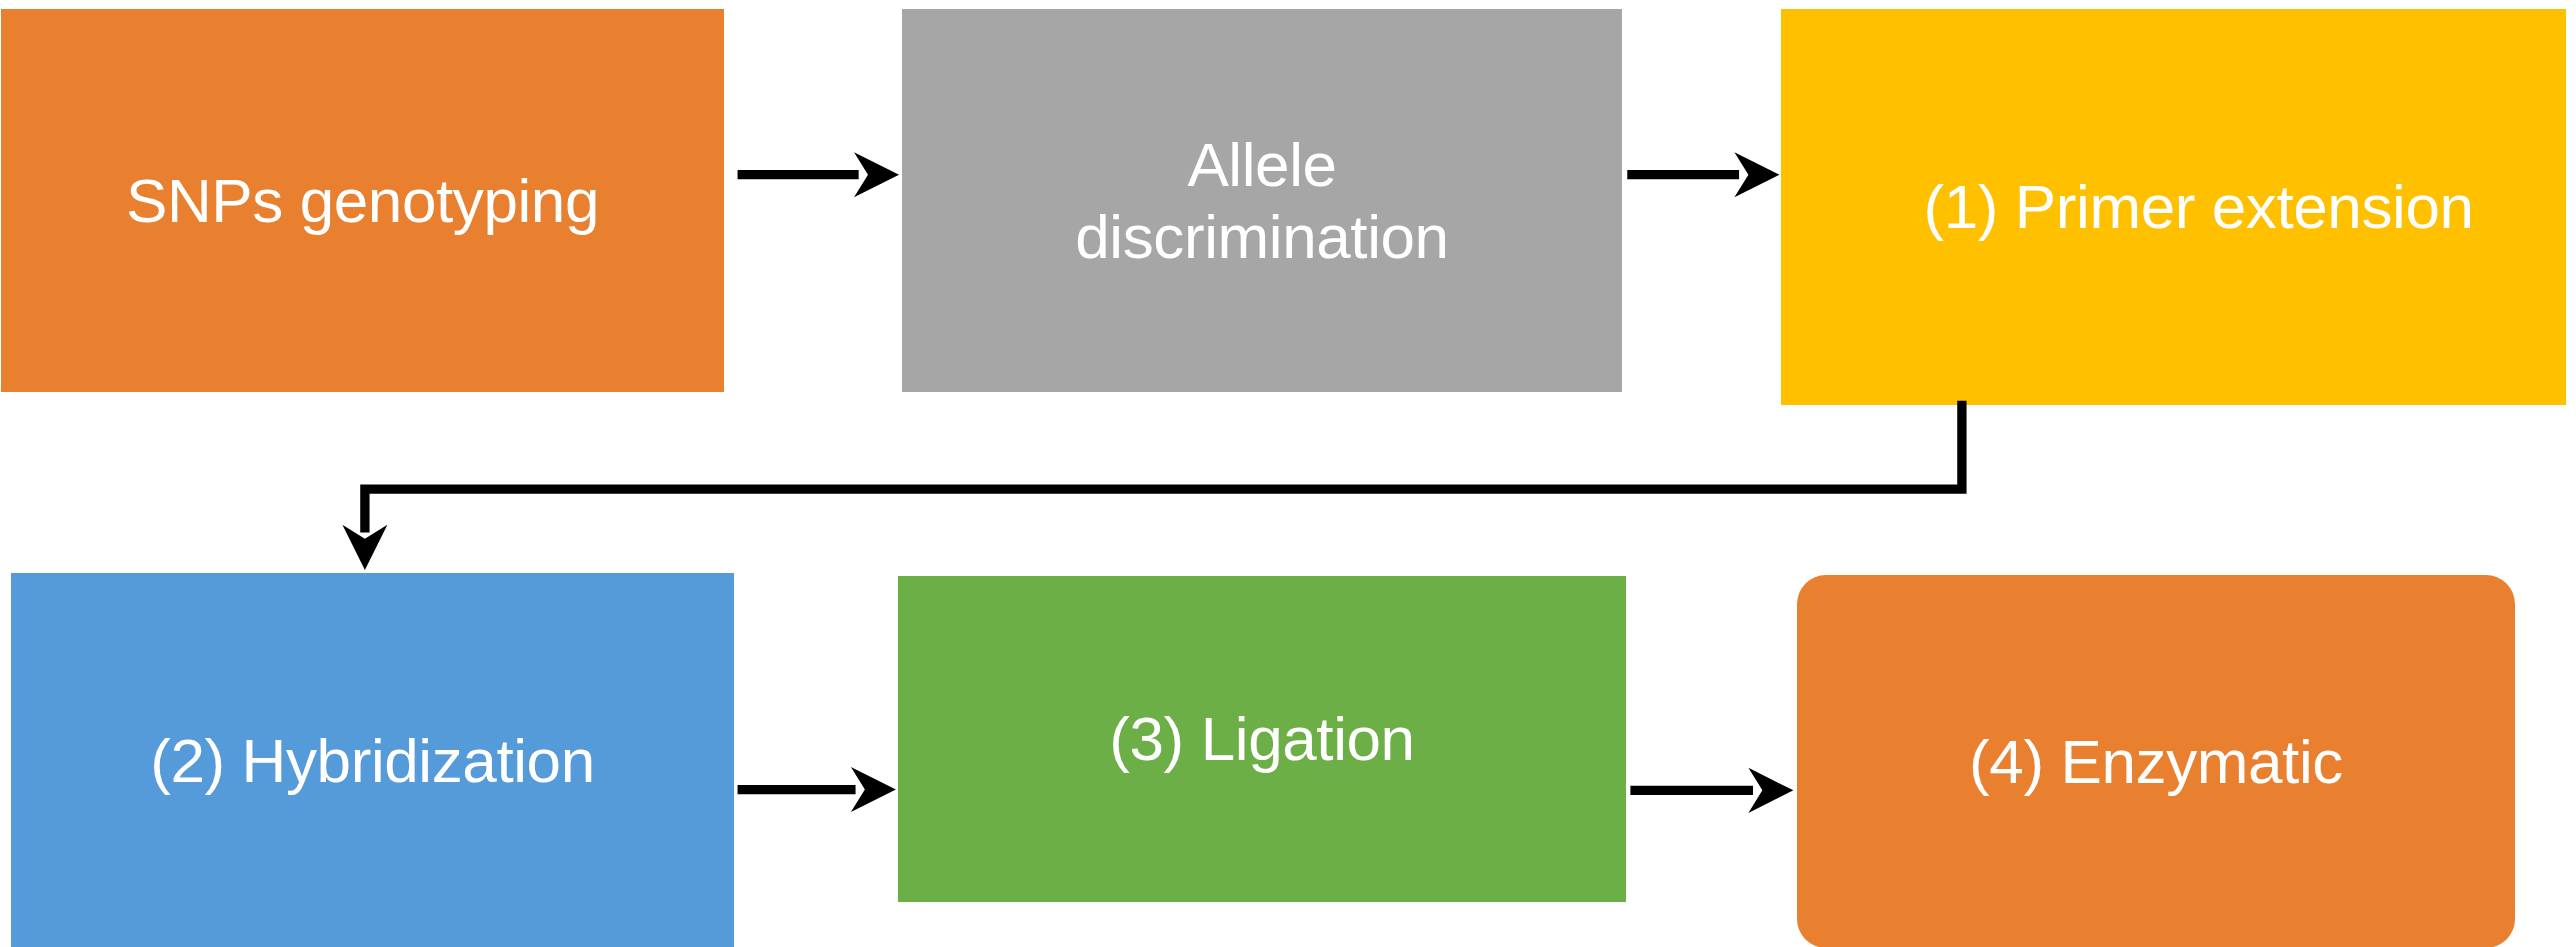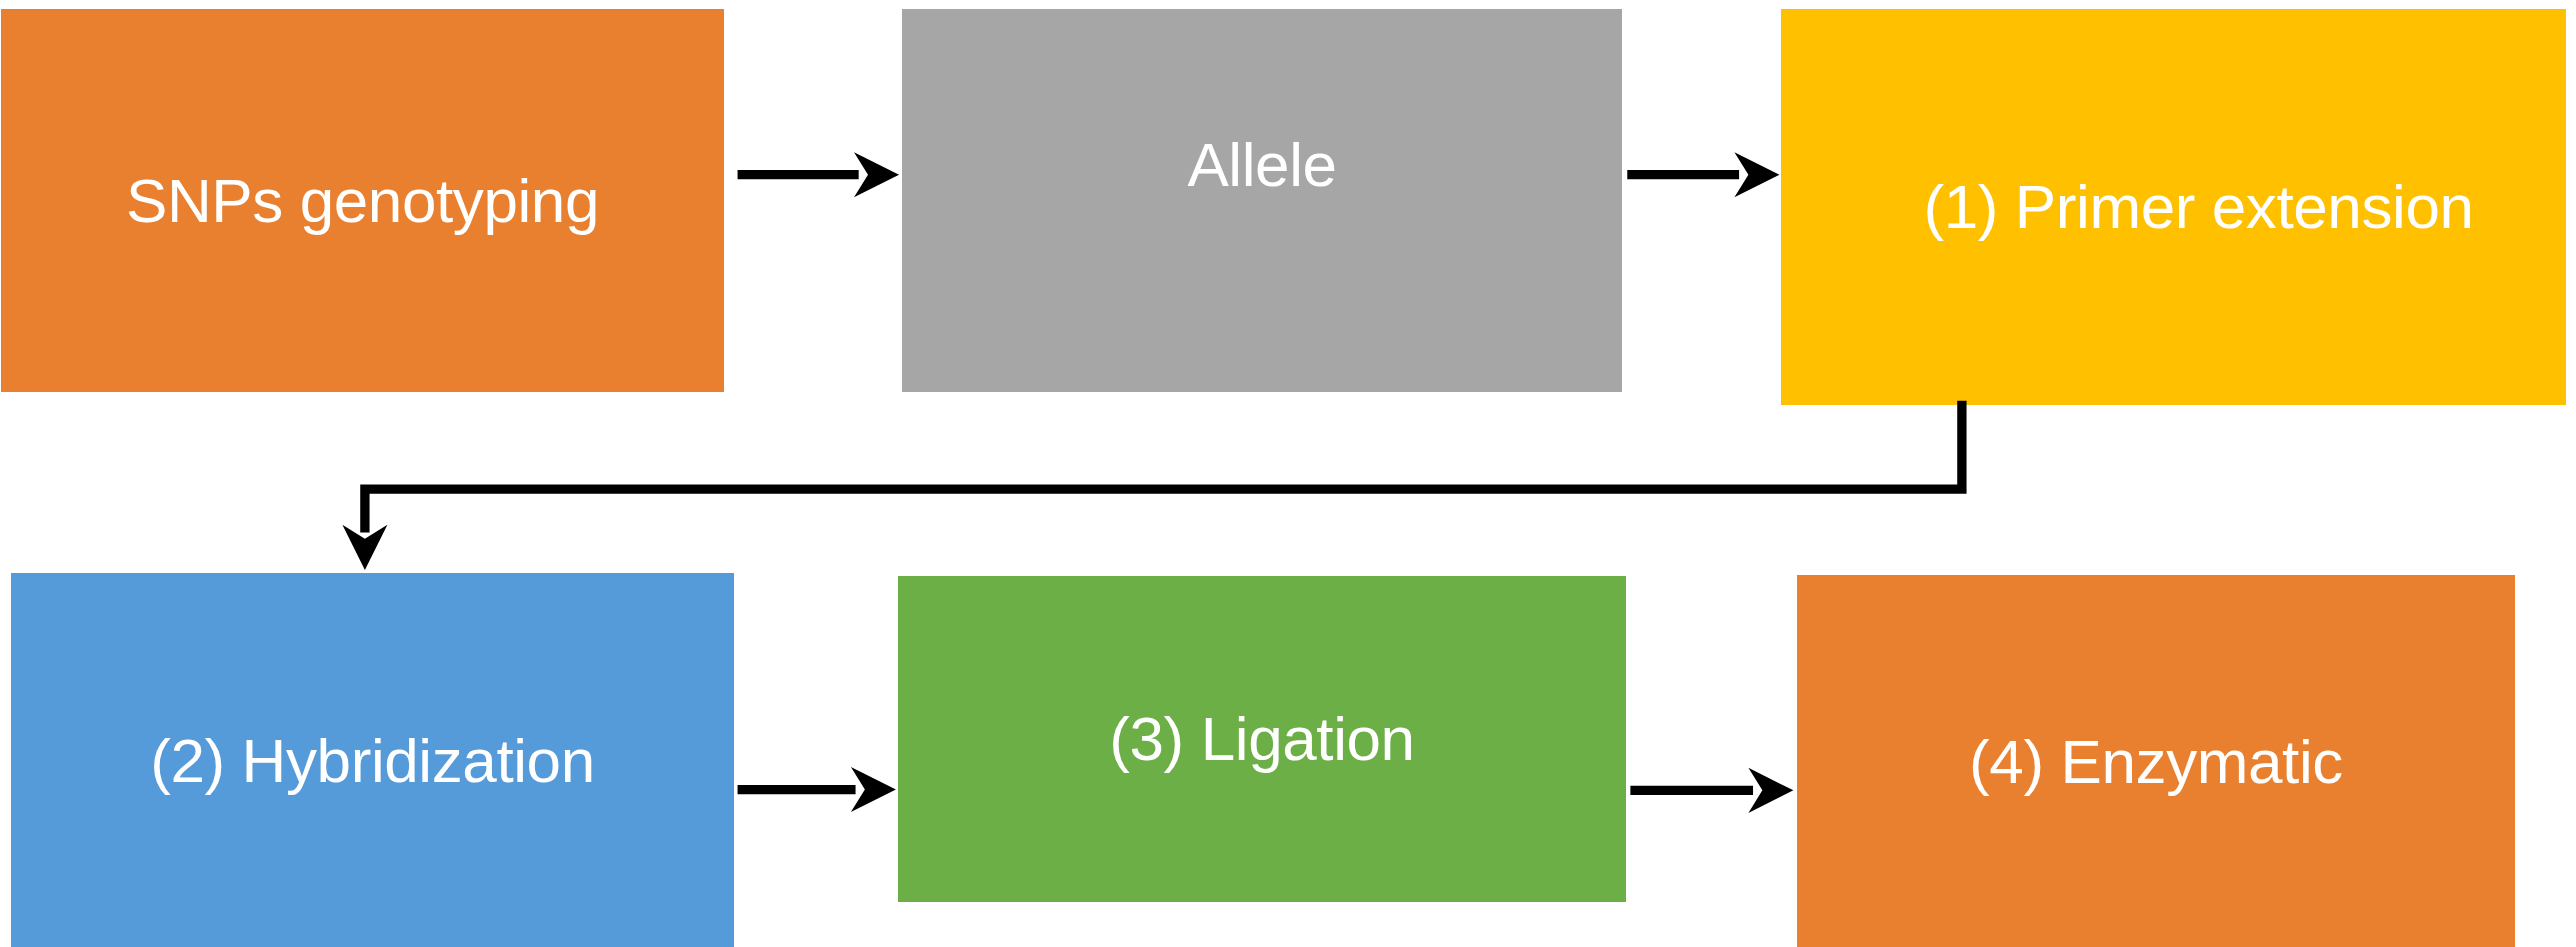--- a/index.html
+++ b/index.html
@@ -86,37 +86,37 @@
 
 <div id="canvas" style="background: rgb(255, 255, 255);">
 
   <div class="node" id="node-snps-genotyping" style="background: rgb(232, 128, 47); color: rgb(255, 255, 255);">
     <span class="label">SNPs genotyping</span>
   </div>
 
   <div class="node" id="node-allele-discrimination" style="background: rgb(166, 166, 166); color: rgb(255, 255, 255);">
     <span class="label">
       <span>Allele</span><br>
-      <br>
+      <span>discrimination</span><br>
     </span>
   </div>
 
   <div class="node" id="node-primer-extension" style="background: rgb(255, 192, 0); color: rgb(255, 255, 255);">
     <span class="label">(1) Primer extension</span>
   </div>
 
   <div class="node" id="node-hybridization" style="background: rgb(85, 154, 217); color: rgb(255, 255, 255);">
     <span class="label">(2) Hybridization</span>
   </div>
 
   <div class="node" id="node-ligation" style="background: rgb(108, 175, 71); color: rgb(255, 255, 255);">
     <span class="label">(3) Ligation</span>
   </div>
 
-  <div class="node" id="node-enzymatic-cleavage" style="background: rgb(232, 128, 47); color: rgb(255, 255, 255);">
+  <div class="node" id="node-enzymatic-cleavage" style="background: rgb(232, 128, 47); color: rgb(255, 255, 255); border-radius: 29px;">
     <span class="label">
       <span>(4) Enzymatic</span><br>
     </span>
   </div>
 
   <svg id="connectors" viewBox="0 0 3318 1221" width="2576" height="948">
 
     <g>
       <line x1="950" y1="225" x2="1106" y2="225" stroke-width="12" stroke="#000000"></line>
       <polygon points="1100,196 1158,225 1100,254 1118,225" fill="#000000" stroke="none"></polygon>

